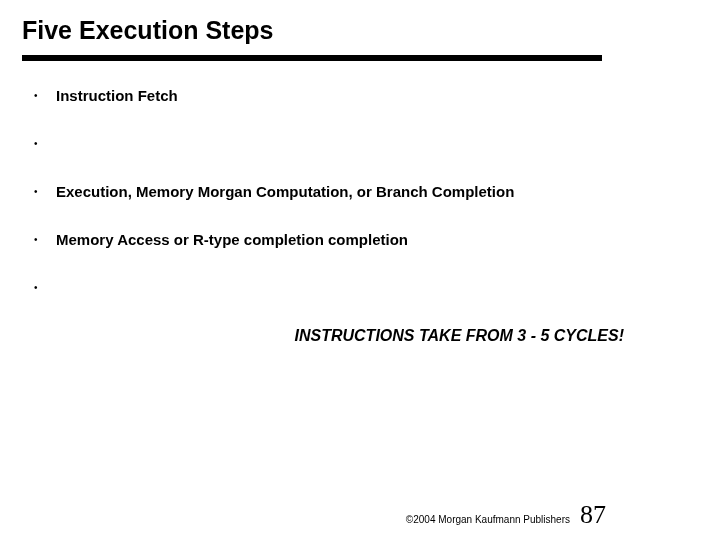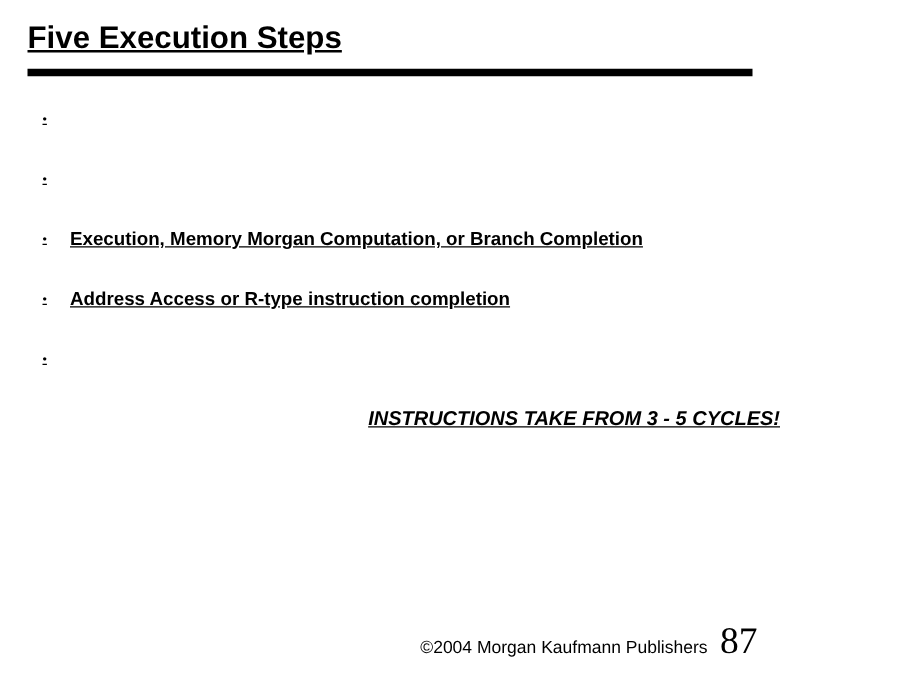--- a/index.html
+++ b/index.html
@@ -11,21 +11,20 @@
     font-family: Arial, Helvetica, sans-serif;
     color: #000000;
     overflow: hidden;
     position: relative;
   }
   .slide {
     width: 624px;
     height: 540px;
     position: relative;
     box-sizing: border-box;
-    text-decoration: underline;
   }
   .title-block {
     padding: 16px 0 0 22px;
   }
   .title {
     font-size: 25px;
     font-weight: bold;
     margin: 0;
   }
   .rule {
@@ -63,52 +62,53 @@
   }
   .footer {
     position: absolute;
     right: 18px;
     bottom: 10px;
     display: flex;
     align-items: baseline;
     gap: 10px;
   }
   .copyright {
-    font-size: 14px;
+    font-size: 10px;
   }
   .pagenum {
     font-family: "Times New Roman", Times, serif;
-    font-size: 30px;
+    font-size: 26px;
   }
 </style>
 </head>
 <body>
 
 <div class="slide">
 
   <div class="title-block">
     <h1 class="title">Five Execution Steps</h1>
   </div>
 
   <hr class="rule">
 
   <ul class="bullets">
     <li>
       <span class="dot">•</span>
+      <span class="txt">Instruction Fetch</span>
     </li>
     <li>
       <span class="dot">•</span>
     </li>
     <li>
       <span class="dot">•</span>
       <span class="txt">Execution, Memory Morgan Computation, or Branch Completion</span>
     </li>
     <li>
       <span class="dot">•</span>
-      <span class="txt">Address Access or R-type instruction completion</span>
+      <span class="txt">Memory Access or R-type completion completion</span>
     </li>
     <li>
       <span class="dot">•</span>
     </li>
   </ul>
 
   <div class="callout">INSTRUCTIONS TAKE FROM 3 - 5 CYCLES!</div>
 
   <div class="footer">
     <span class="copyright">©2004 Morgan Kaufmann Publishers</span>

